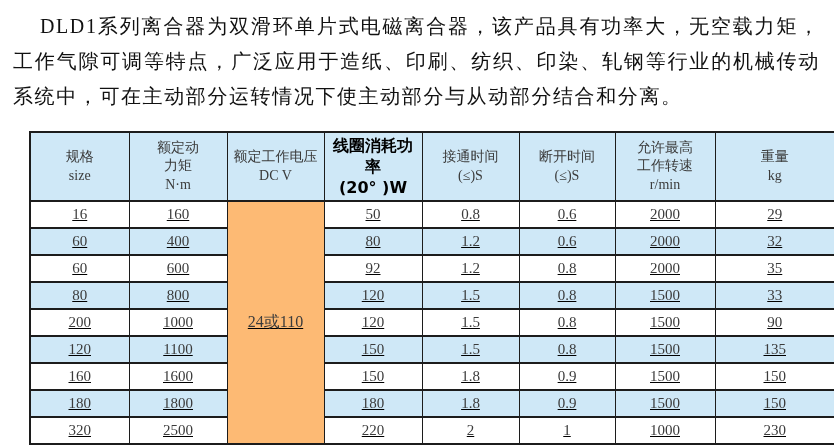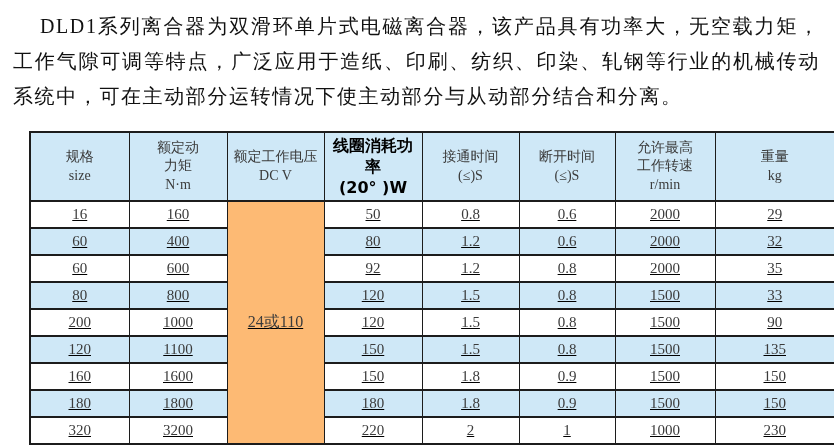--- a/index.html
+++ b/index.html
@@ -167,21 +167,21 @@
           <td>180</td>
           <td>1800</td>
           <td>180</td>
           <td>1.8</td>
           <td>0.9</td>
           <td>1500</td>
           <td>150</td>
         </tr>
         <tr>
           <td>320</td>
-          <td>3200</td>
+          <td>2500</td>
           <td>220</td>
           <td>2</td>
           <td>1</td>
           <td>1000</td>
           <td>230</td>
         </tr>
       </tbody>
   </table>
 </div>
 

